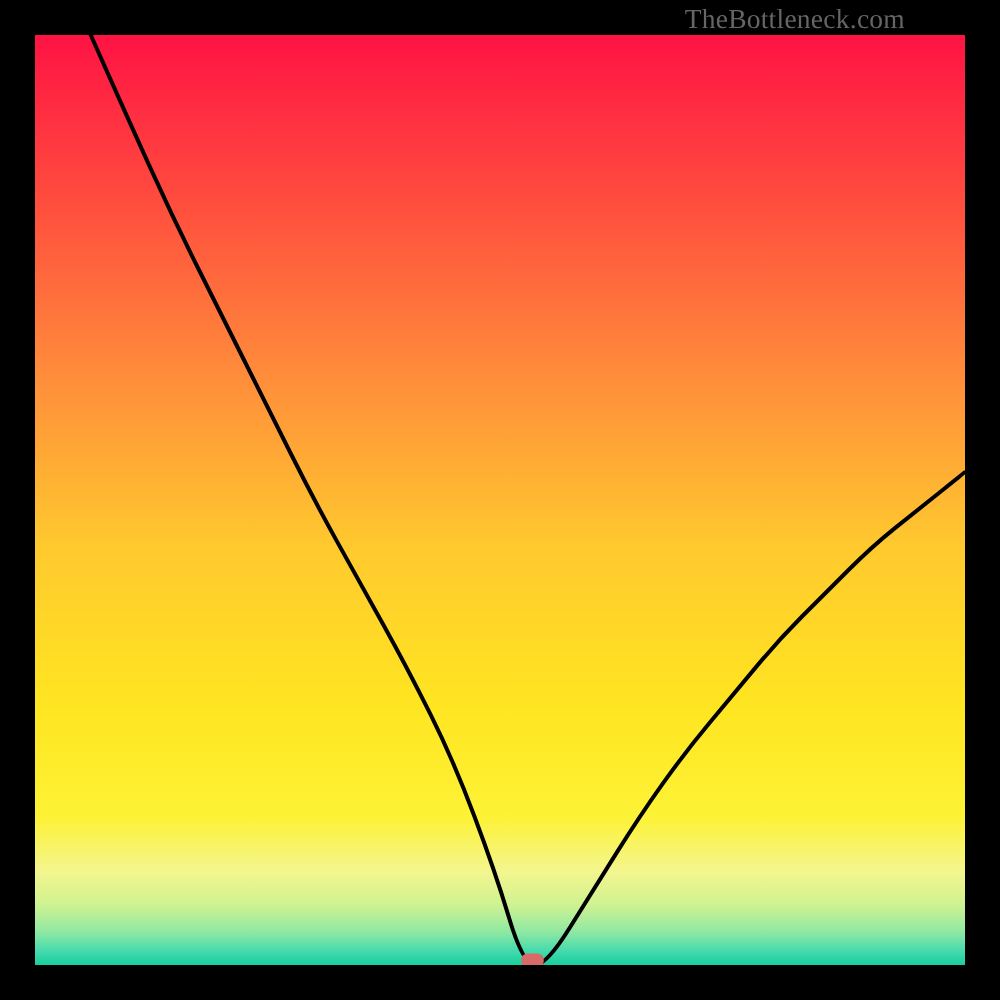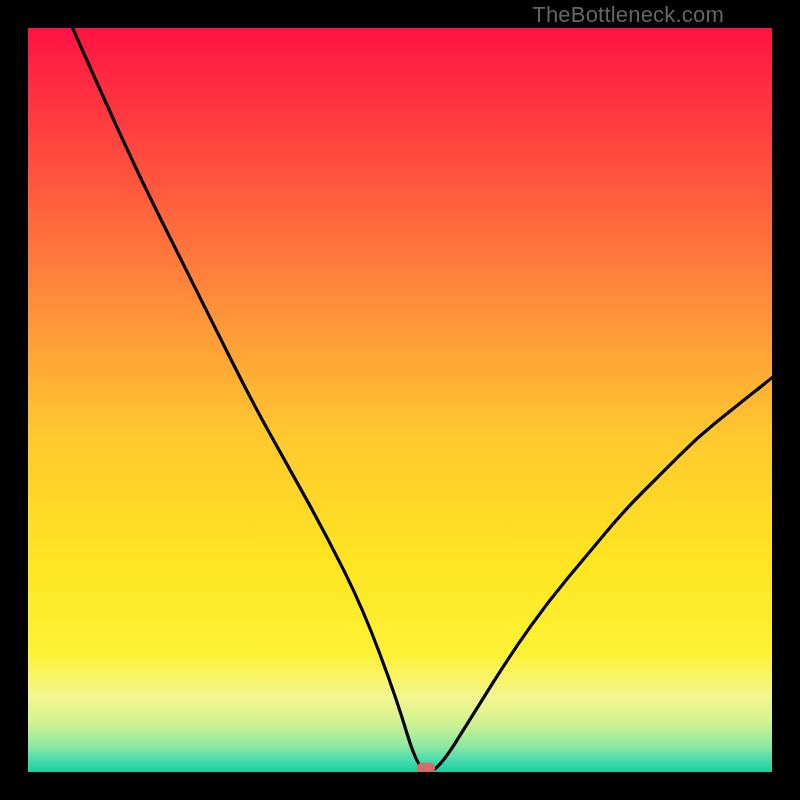--- a/index.html
+++ b/index.html
@@ -11,20 +11,21 @@
     overflow: hidden;
     font-family: Arial, Helvetica, sans-serif;
   }
   .frame {
     position: absolute;
     left: 0;
     top: 0;
     width: 742px;
     height: 800px;
     background: #000;
+    font-family: Liberation Serif, serif;
   }
   .watermark {
     position: absolute;
     top: 2px;
     right: 18px;
     color: #656565;
     font-size: 22px;
     font-weight: 500;
     letter-spacing: 0.2px;
     user-select: none;

